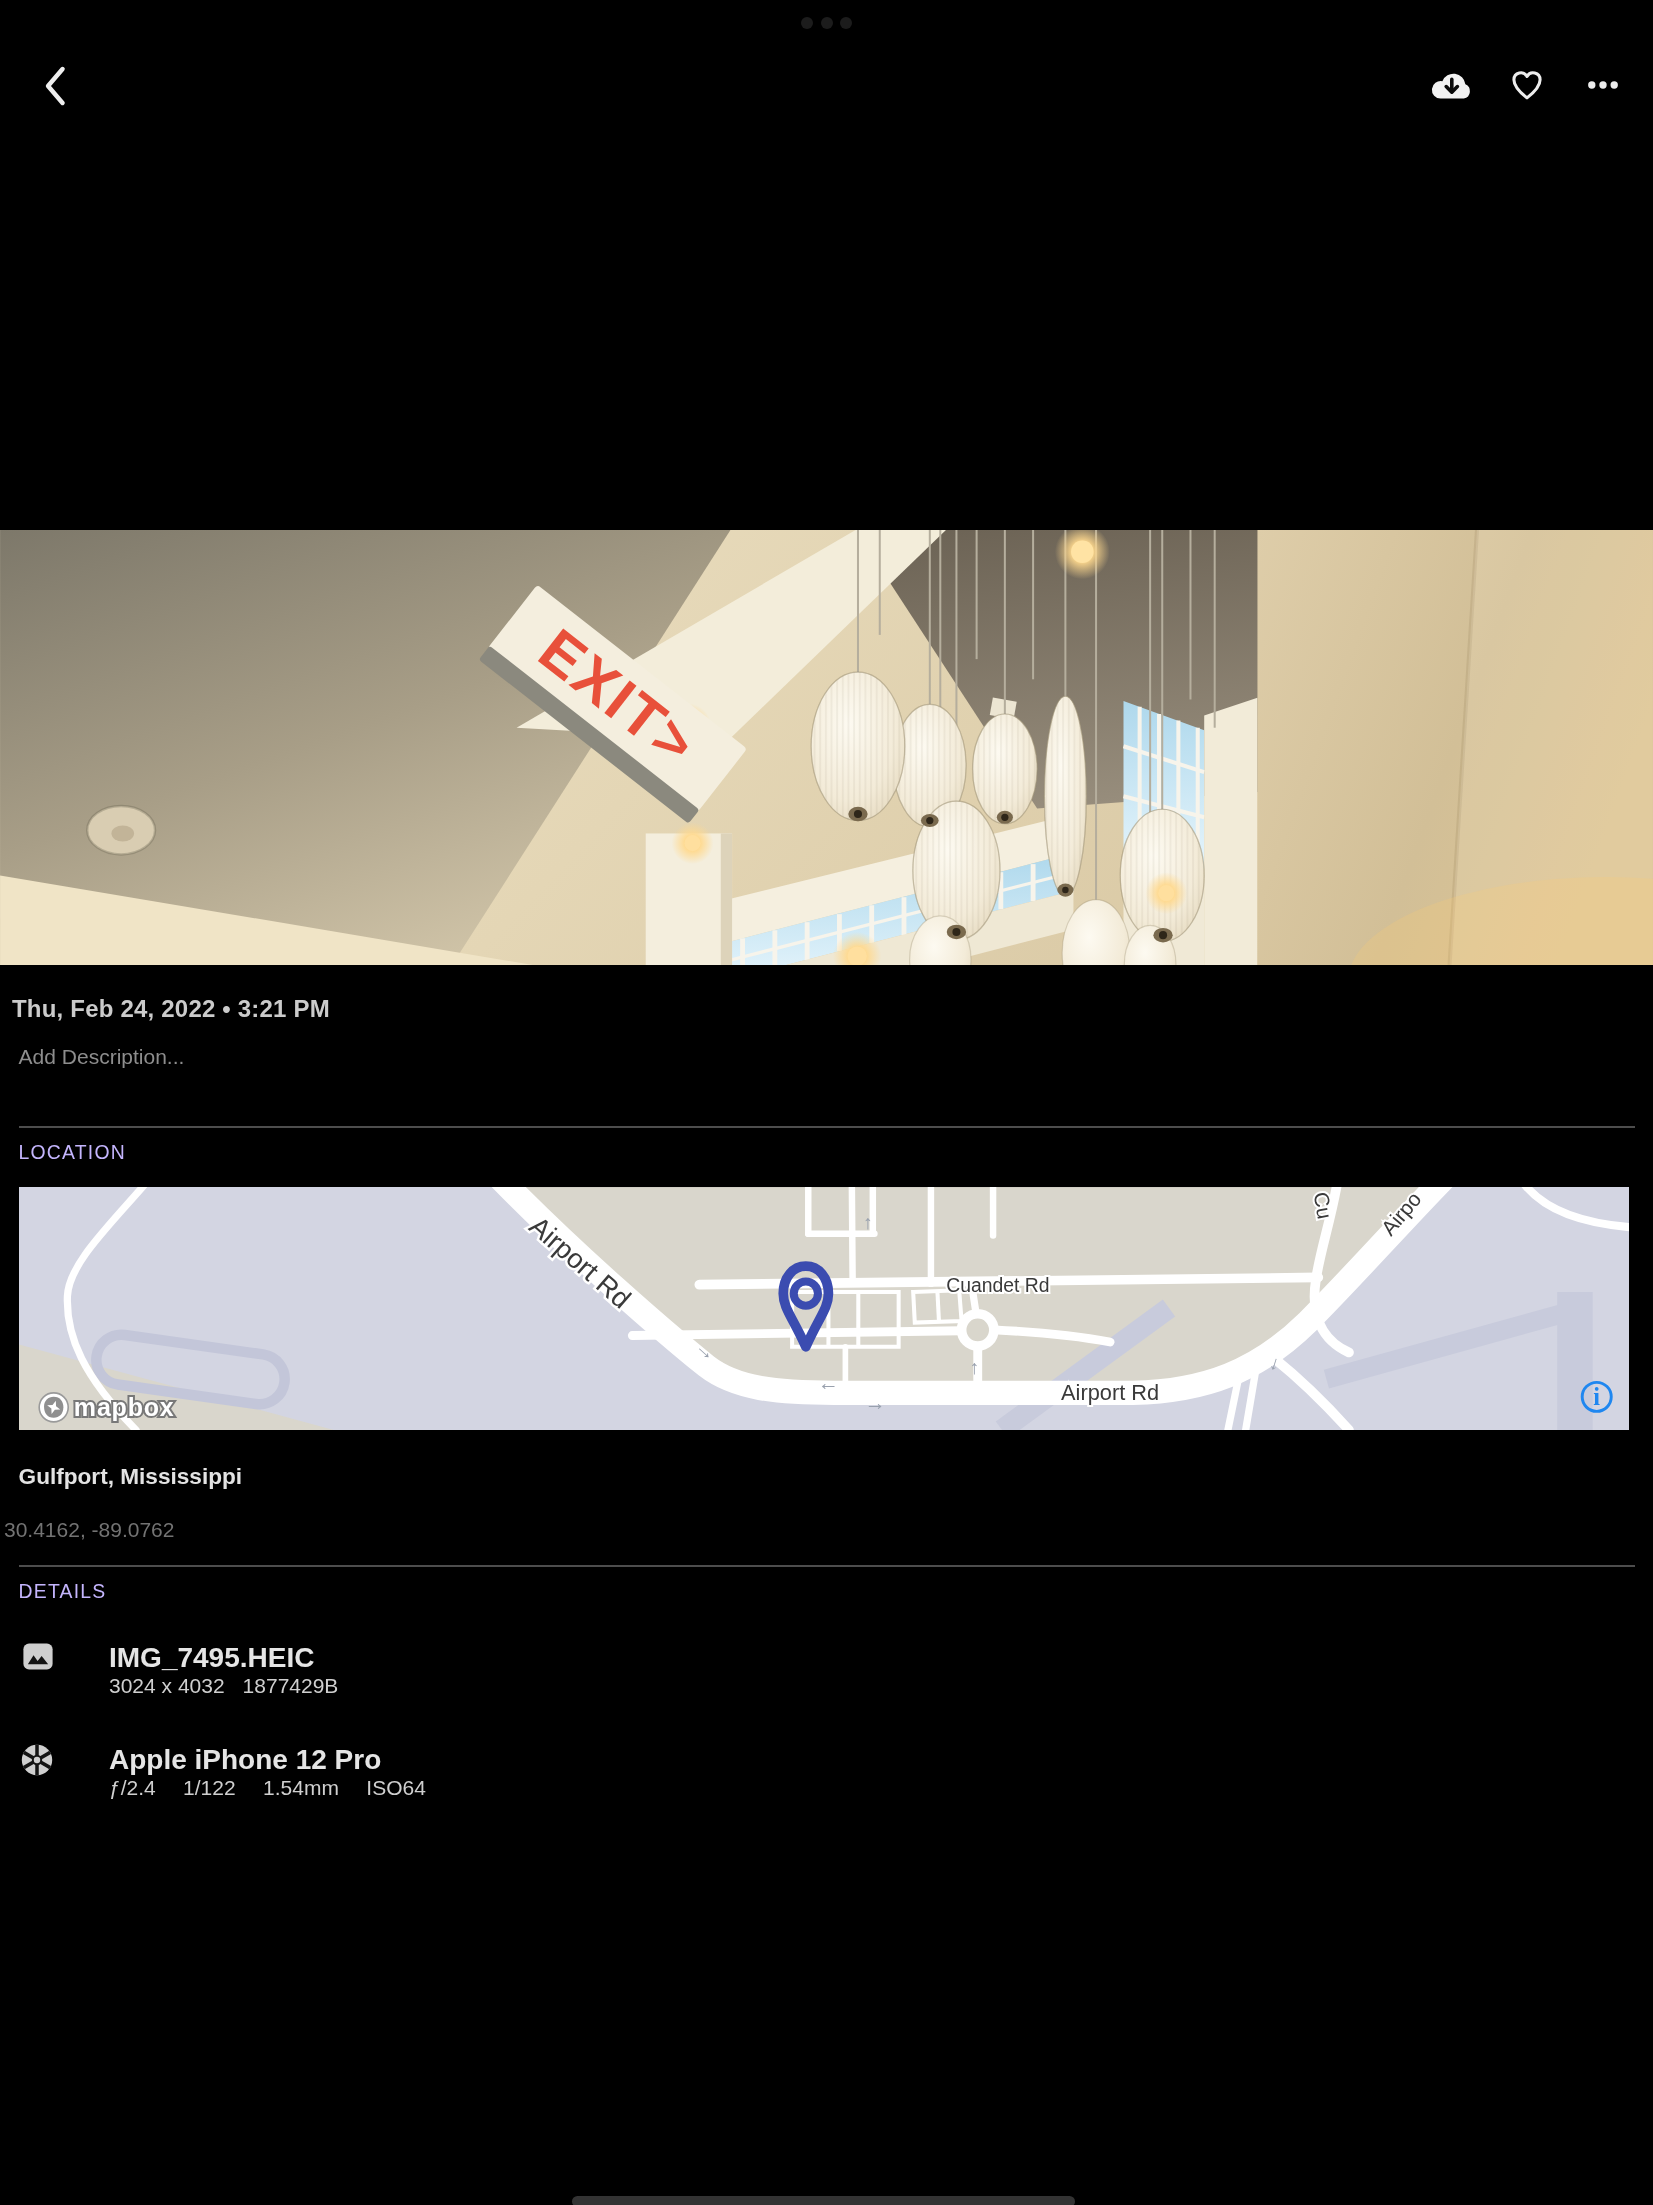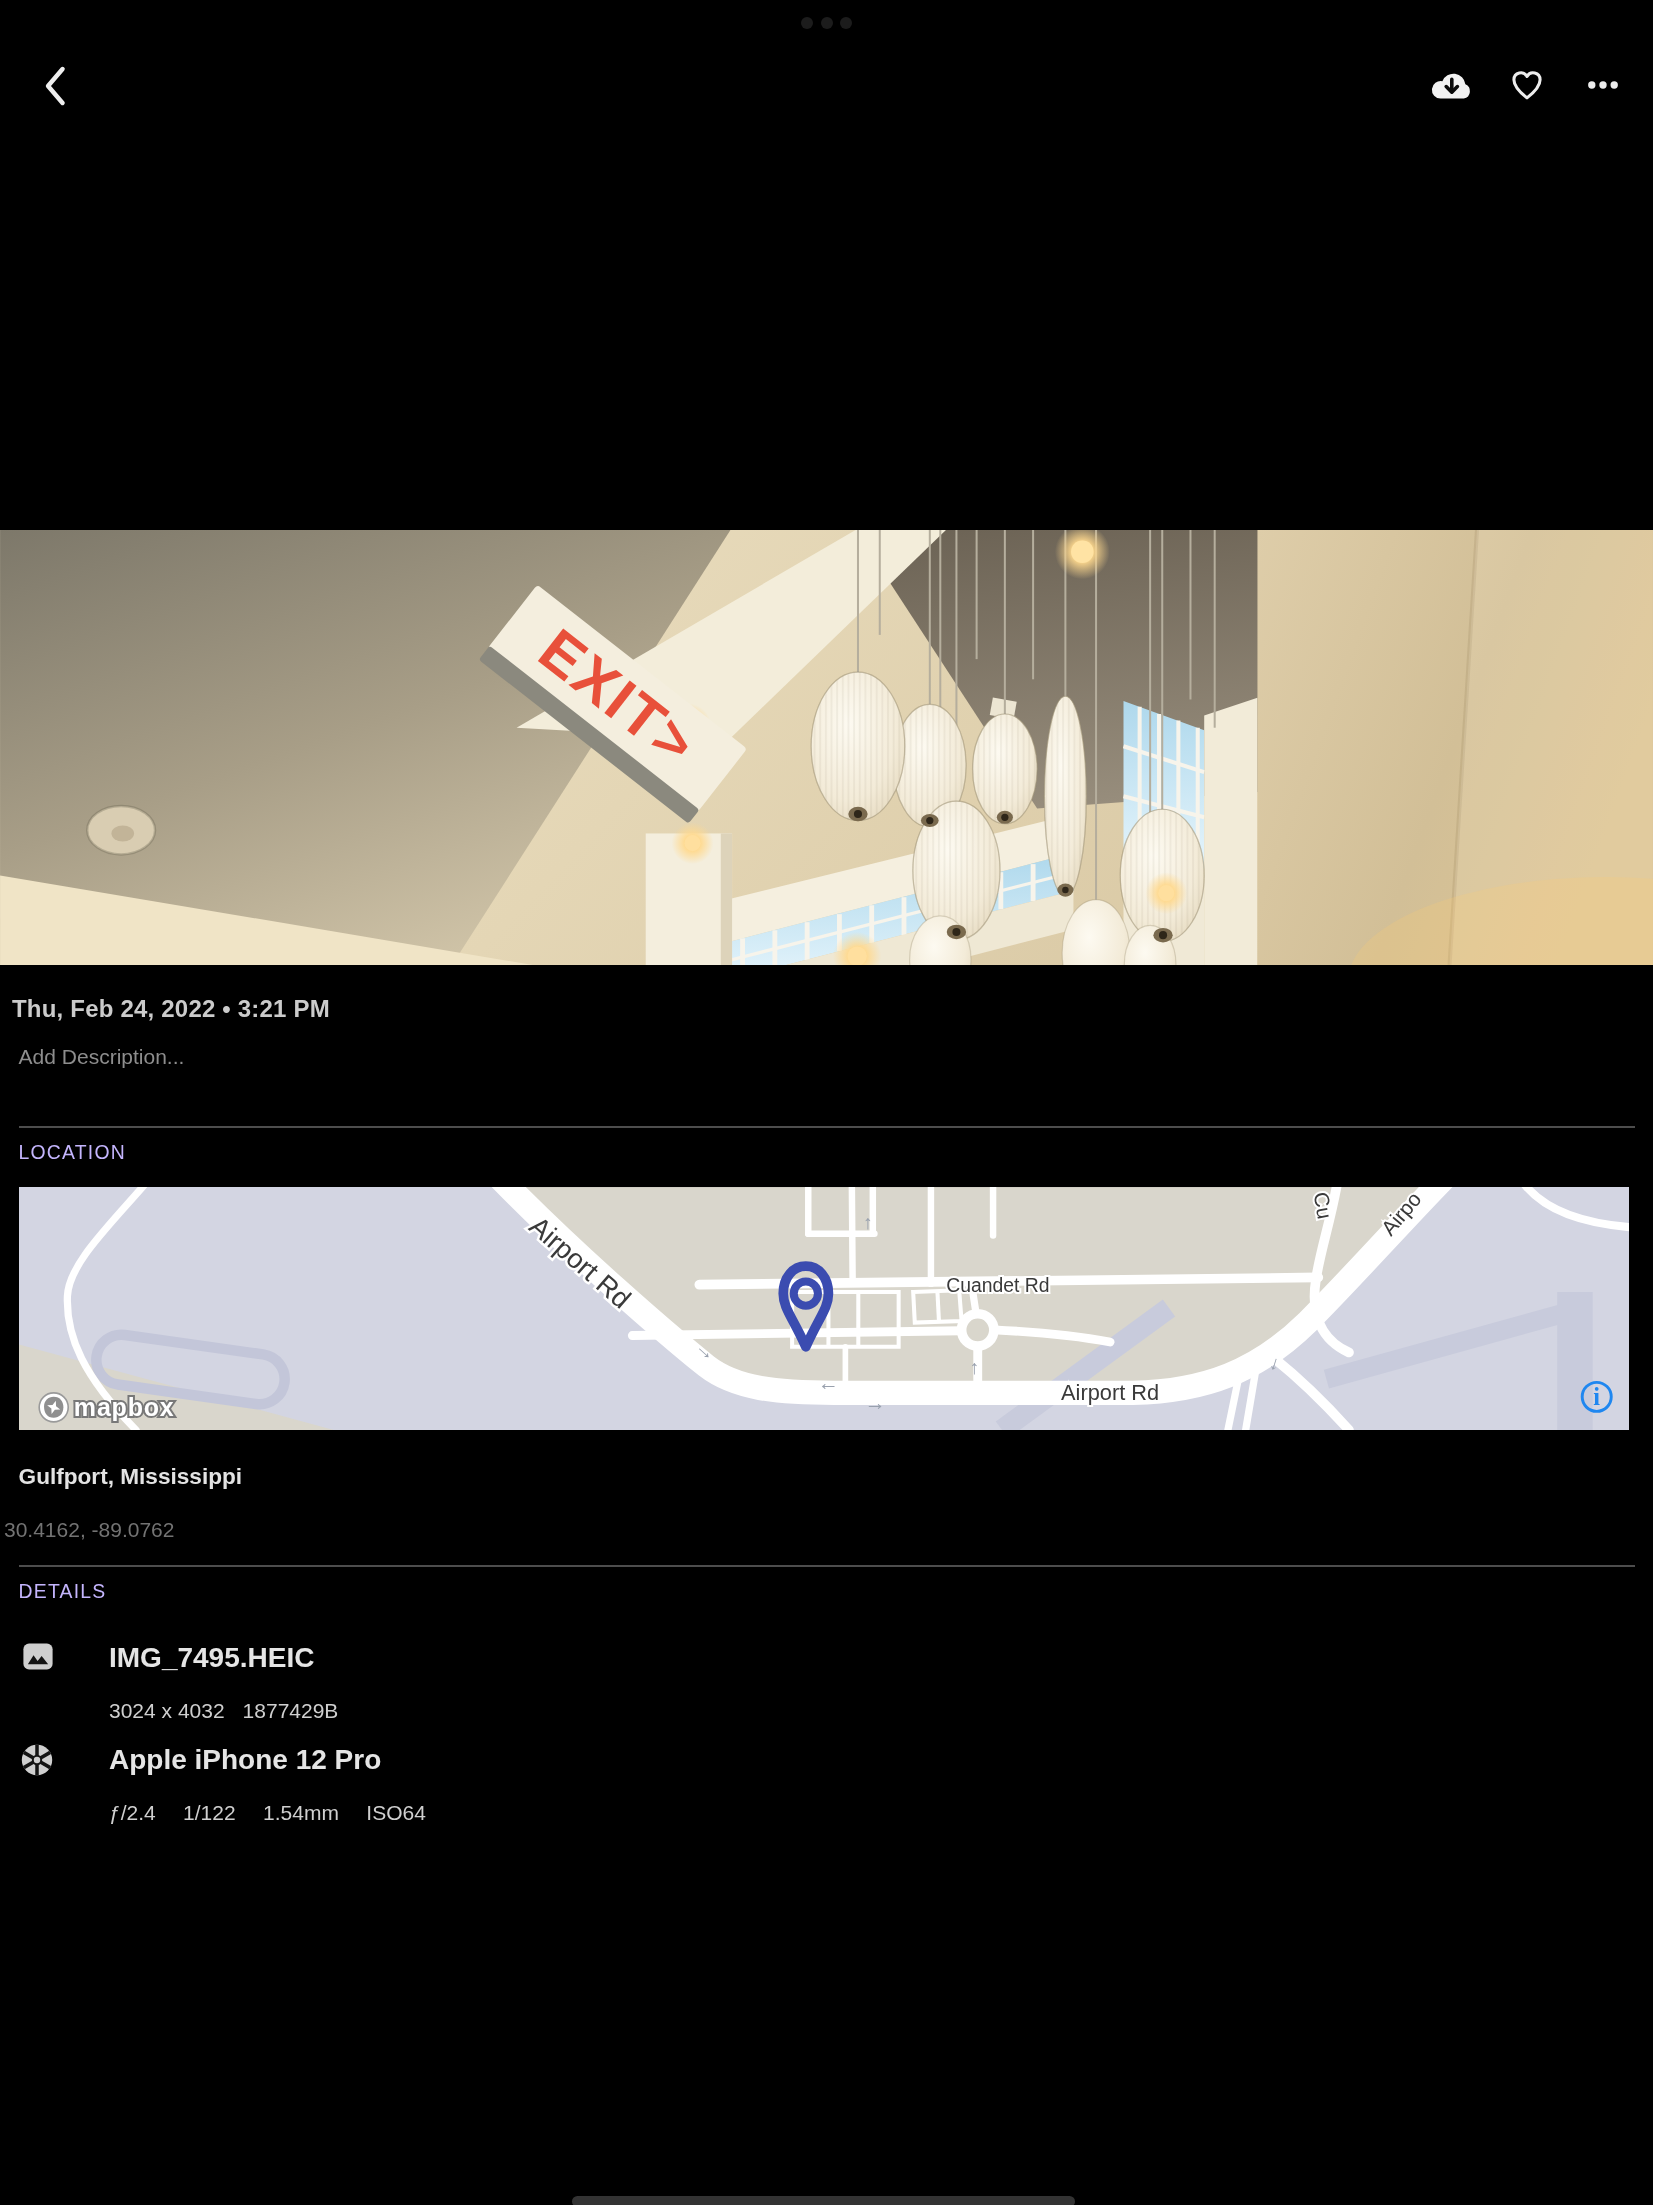--- a/index.html
+++ b/index.html
@@ -27,21 +27,21 @@
   #divider-details{top:1565px;}
   .section-header{left:18.6px;font-size:19.4px;color:#c4b5fd;letter-spacing:1.2px;}
   #location-header{top:1141px;}
   #details-header{top:1580px;}
   
   #map-region{left:18.6px;top:1187px;width:1610px;height:243px;cursor:pointer;}
   #place-name{left:18.6px;top:1464px;font-size:22.6px;font-weight:bold;color:#e3e3e3;}
   #coordinates{left:4px;top:1494px;font-size:21px;color:#737373;margin-top:24px;}
   
   .detail-row-title{font-size:28px;font-weight:bold;color:#e5e5e5;}
-  .detail-row-sub{font-size:21px;color:#cfcfcf;margin-top:25px;}
+  .detail-row-sub{font-size:21px;color:#cfcfcf;margin-top:0;}
   #file-row-text{left:109px;top:1642px;}
   #camera-row-text{left:109px;top:1744px;}
   #file-icon{left:22.6px;top:1643px;}
   #camera-icon{left:21px;top:1744px;}
   .sub-part{margin-right:27.4px;}
   .sub-part-small{margin-right:18px;}
   
   #home-indicator{left:572px;top:2196px;width:503px;height:11.3px;border-radius:6.5px;background:#333;cursor:grab;}
 </style>
 </head>

